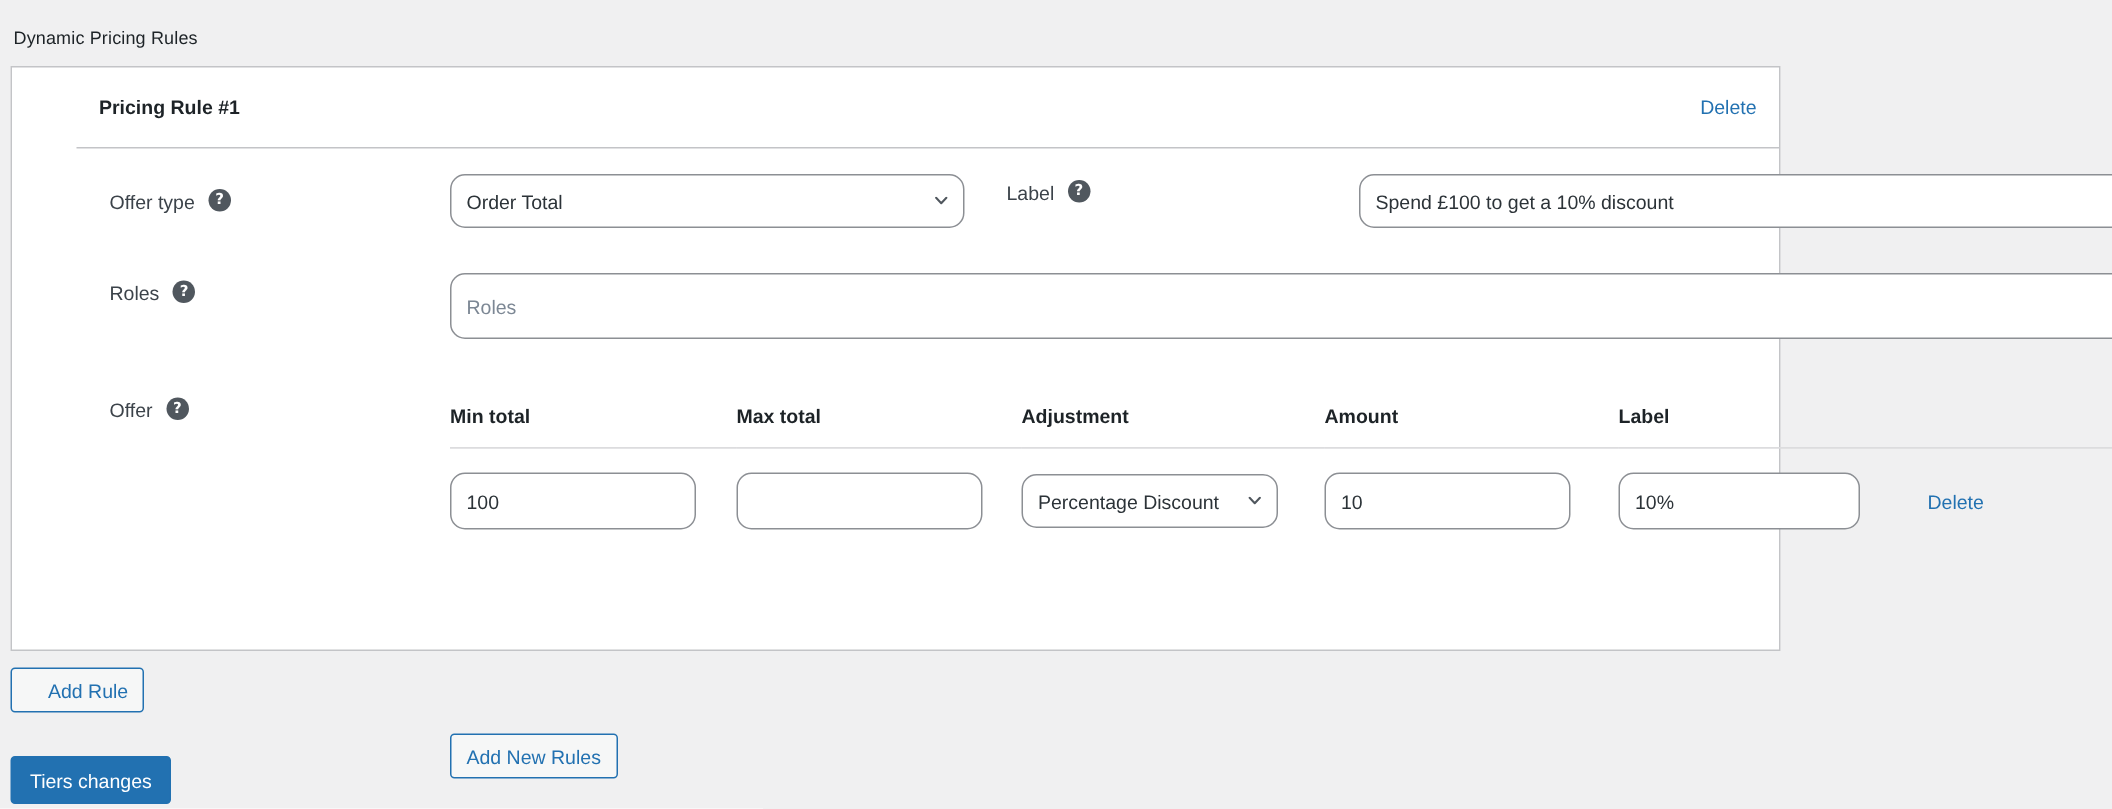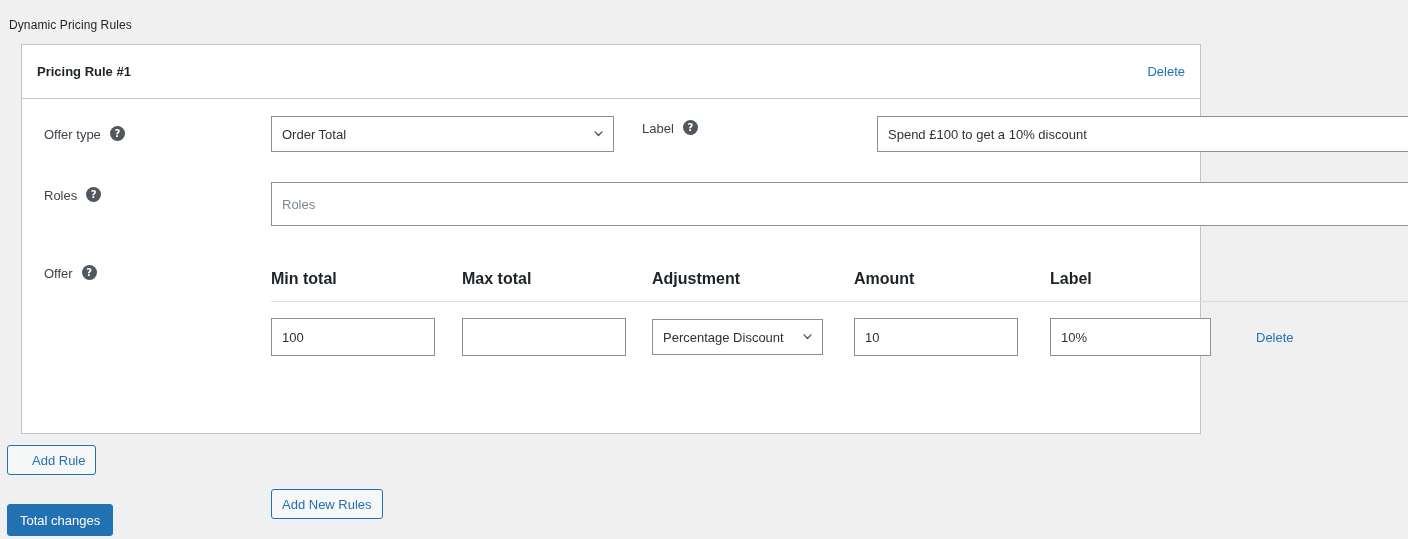--- a/index.html
+++ b/index.html
@@ -23,26 +23,27 @@
     top: 10px;
     font-size: 12px;
     font-weight: 400;
     color: #1d2327;
     letter-spacing: .1px;
   }
 
   
   .rule-card {
     position: absolute;
-    left: 21px;
+    left: 7px;
     top: 44px;
     width: 1180px;
     background: #ffffff;
     border: 1px solid #c3c4c7;
     box-sizing: border-box;
+    padding-left: 43px;
   }
   .rule-header {
     height: 54px;
     border-bottom: 1px solid #c3c4c7;
     display: flex;
     align-items: center;
     justify-content: space-between;
     padding: 0 15px 0 15px;
     box-sizing: border-box;
   }
@@ -93,21 +94,21 @@
     cursor: help;
     vertical-align: middle;
     position: relative;
     top: -1px;
   }
 
   
   .txt, .sel, .roles-box {
     box-sizing: border-box;
     border: 1px solid #8c8f94;
-    border-radius: 0;
+    border-radius: 10px;
     background: #ffffff;
     font-family: "Liberation Sans", sans-serif;
     font-size: 13px;
     color: #2c3338;
     padding: 0 10px;
     outline: none;
   }
   .txt::placeholder { color: #7c8794; }
 
   .sel-wrap { position: absolute; }
@@ -140,21 +141,21 @@
   
   .tiers-table {
     position: absolute;
     left: 249px;
     top: 0;
     width: 1142px;
     border-collapse: collapse;
   }
   .tiers-table th {
     text-align: left;
-    font-size: 16px;
+    font-size: 13px;
     font-weight: bold;
     color: #1d2327;
     padding: 0 0 13px 0;
     border-bottom: 1px solid #dcdcde;
     vertical-align: bottom;
   }
   .tiers-table th.col-actions { border-bottom: 1px solid #dcdcde; }
   .tiers-table td {
     padding: 16px 0 0 0;
     vertical-align: middle;
@@ -321,13 +322,13 @@
       </table>
     </div>
 
     <button class="btn btn-secondary add-new-tier">Add New Rules</button>
 
   </div>
 </div>
 
 <button class="btn btn-secondary add-rule">Add Rule</button>
 
-<button class="btn btn-primary save-changes">Total changes</button>
+<button class="btn btn-primary save-changes">Tiers changes</button>
 
 </body></html>

